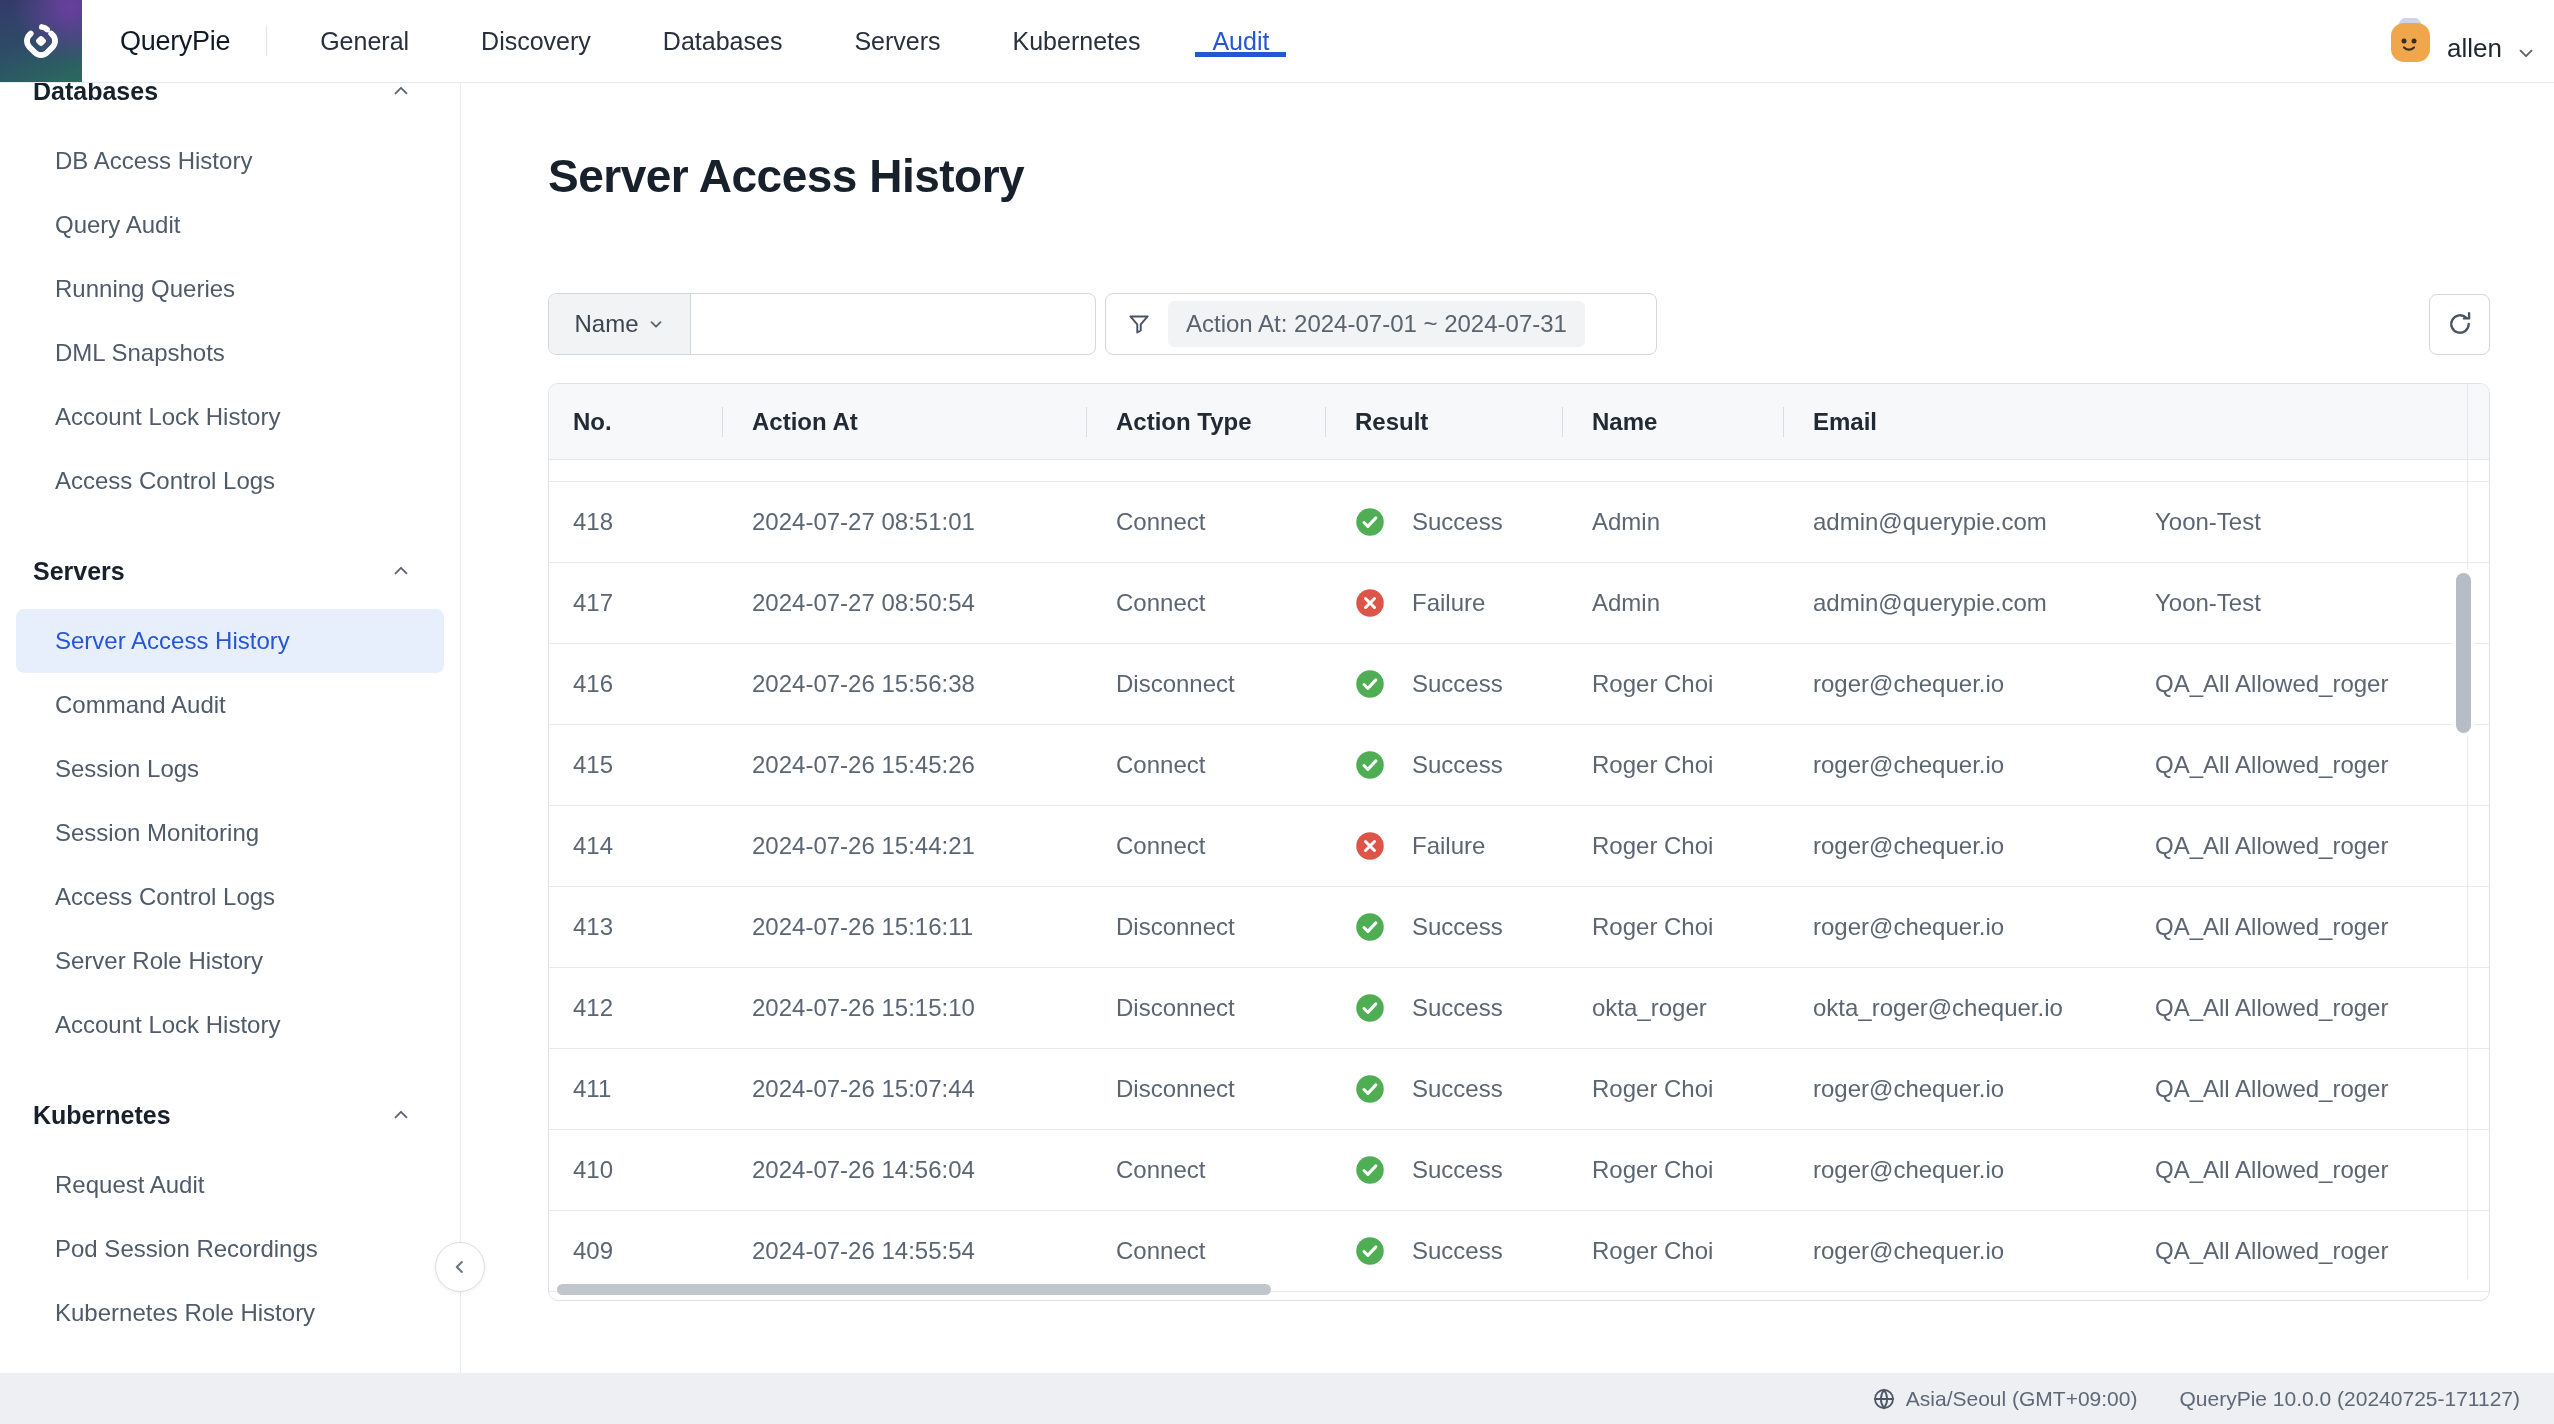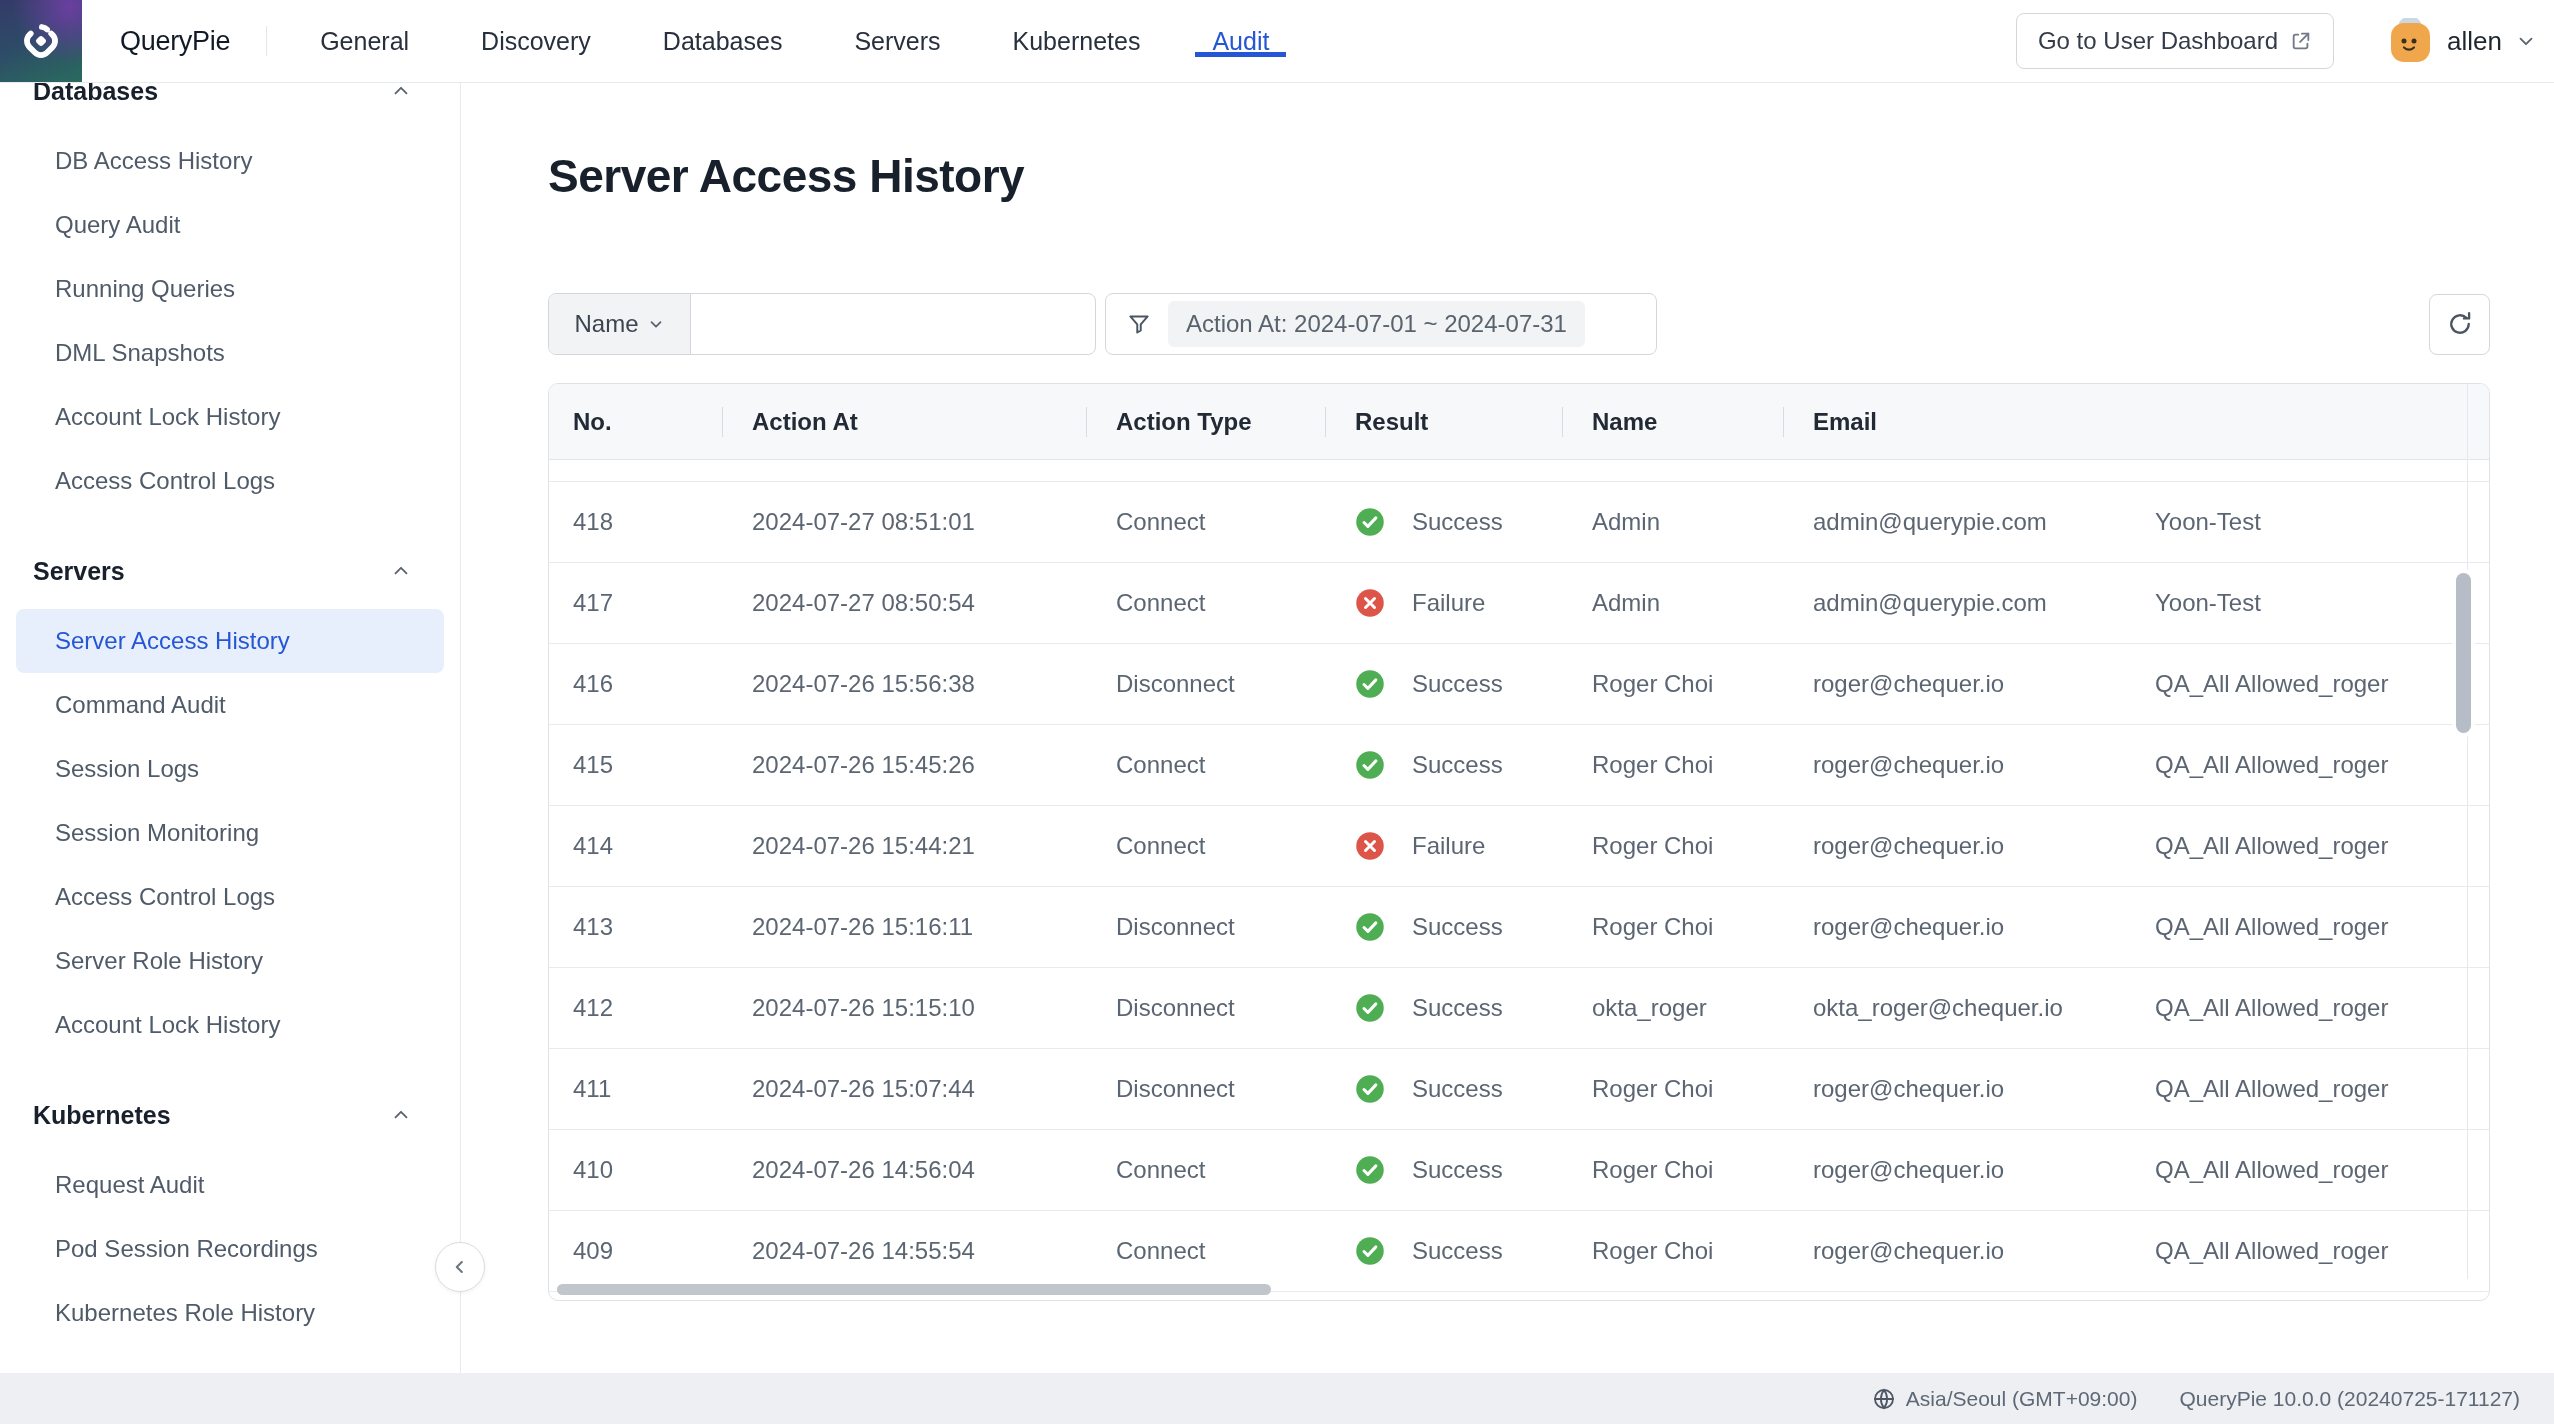--- a/index.html
+++ b/index.html
@@ -19,21 +19,21 @@
   .tabs{display:flex;gap:38px;height:82px;align-items:center}
   .tab{display:flex;align-items:center;padding:0 17px;font-size:25px;font-weight:500;
        color:#28303d;position:relative;cursor:pointer;white-space:nowrap}
   .tab.active{color:var(--accent,#2456d5)}
   .tab.active::after{content:"";position:absolute;left:0;right:0;bottom:-1px;height:5px;
        background:var(--accent,#2456d5)}
   .topbar-right{margin-left:auto;display:flex;align-items:center;padding-right:17px}
   .dash-btn{height:56px;padding:0 21px;border:1px solid #d3d7dc;border-radius:8px;background:#fff;
        display:flex;align-items:center;gap:12px;font-size:24px;color:#333c48;font-family:inherit;cursor:pointer}
   .dash-btn svg{width:22px;height:22px;color:#707a86}
-  .user-menu{display:flex;align-items:center;gap:13px;margin-left:54px;cursor:pointer}
+  .user-menu{display:flex;align-items:flex-end;gap:13px;margin-left:54px;cursor:pointer}
   .avatar{width:46px;height:46px;flex:none}
   .username{font-size:26px;color:#1e2630}
   .chev{width:22px;height:22px;color:#59636f}
 
   
   .body-row{flex:1;display:flex;min-height:0}
 
   
   .sidebar{width:460px;flex:none;border-right:1px solid #e7eaee;overflow:hidden;background:#fff}
   .section + .section{margin-top:36px}
@@ -117,28 +117,20 @@
     <div class="nav-divider"></div>
     <nav class="tabs">
         <div class="tab">General</div>
         <div class="tab">Discovery</div>
         <div class="tab">Databases</div>
         <div class="tab">Servers</div>
         <div class="tab">Kubernetes</div>
         <div class="tab active">Audit</div>
       </nav>
     <div class="topbar-right">
-      <button class="dash-btn">
-        <span>Go to User Dashboard</span>
-        <svg class="ic" viewBox="0 0 24 24" fill="none" stroke="currentColor" stroke-width="2" stroke-linecap="round" stroke-linejoin="round">
-          <path d="M9 5H6a2 2 0 0 0-2 2v11a2 2 0 0 0 2 2h11a2 2 0 0 0 2-2v-3"></path>
-            <path d="M13 4h7v7"></path>
-            <path d="M20 4 11 13"></path>
-        </svg>
-      </button>
       <div class="user-menu">
         <span class="avatar">
           <svg class="ic" viewBox="0 0 46 46" width="46" height="46">
             <circle cx="22" cy="10" r="12" fill="#ccd7e3"></circle>
             <rect x="3" y="5" width="39" height="39" rx="13" fill="#f0a64a"></rect>
             <circle cx="16" cy="23" r="2.5" fill="#3a2f20"></circle>
             <circle cx="26" cy="23" r="2.5" fill="#3a2f20"></circle>
             <path d="M16 29.5q5 4.4 10 0" stroke="#3a2f20" stroke-width="2.2" fill="none" stroke-linecap="round"></path>
           </svg>
         </span>

